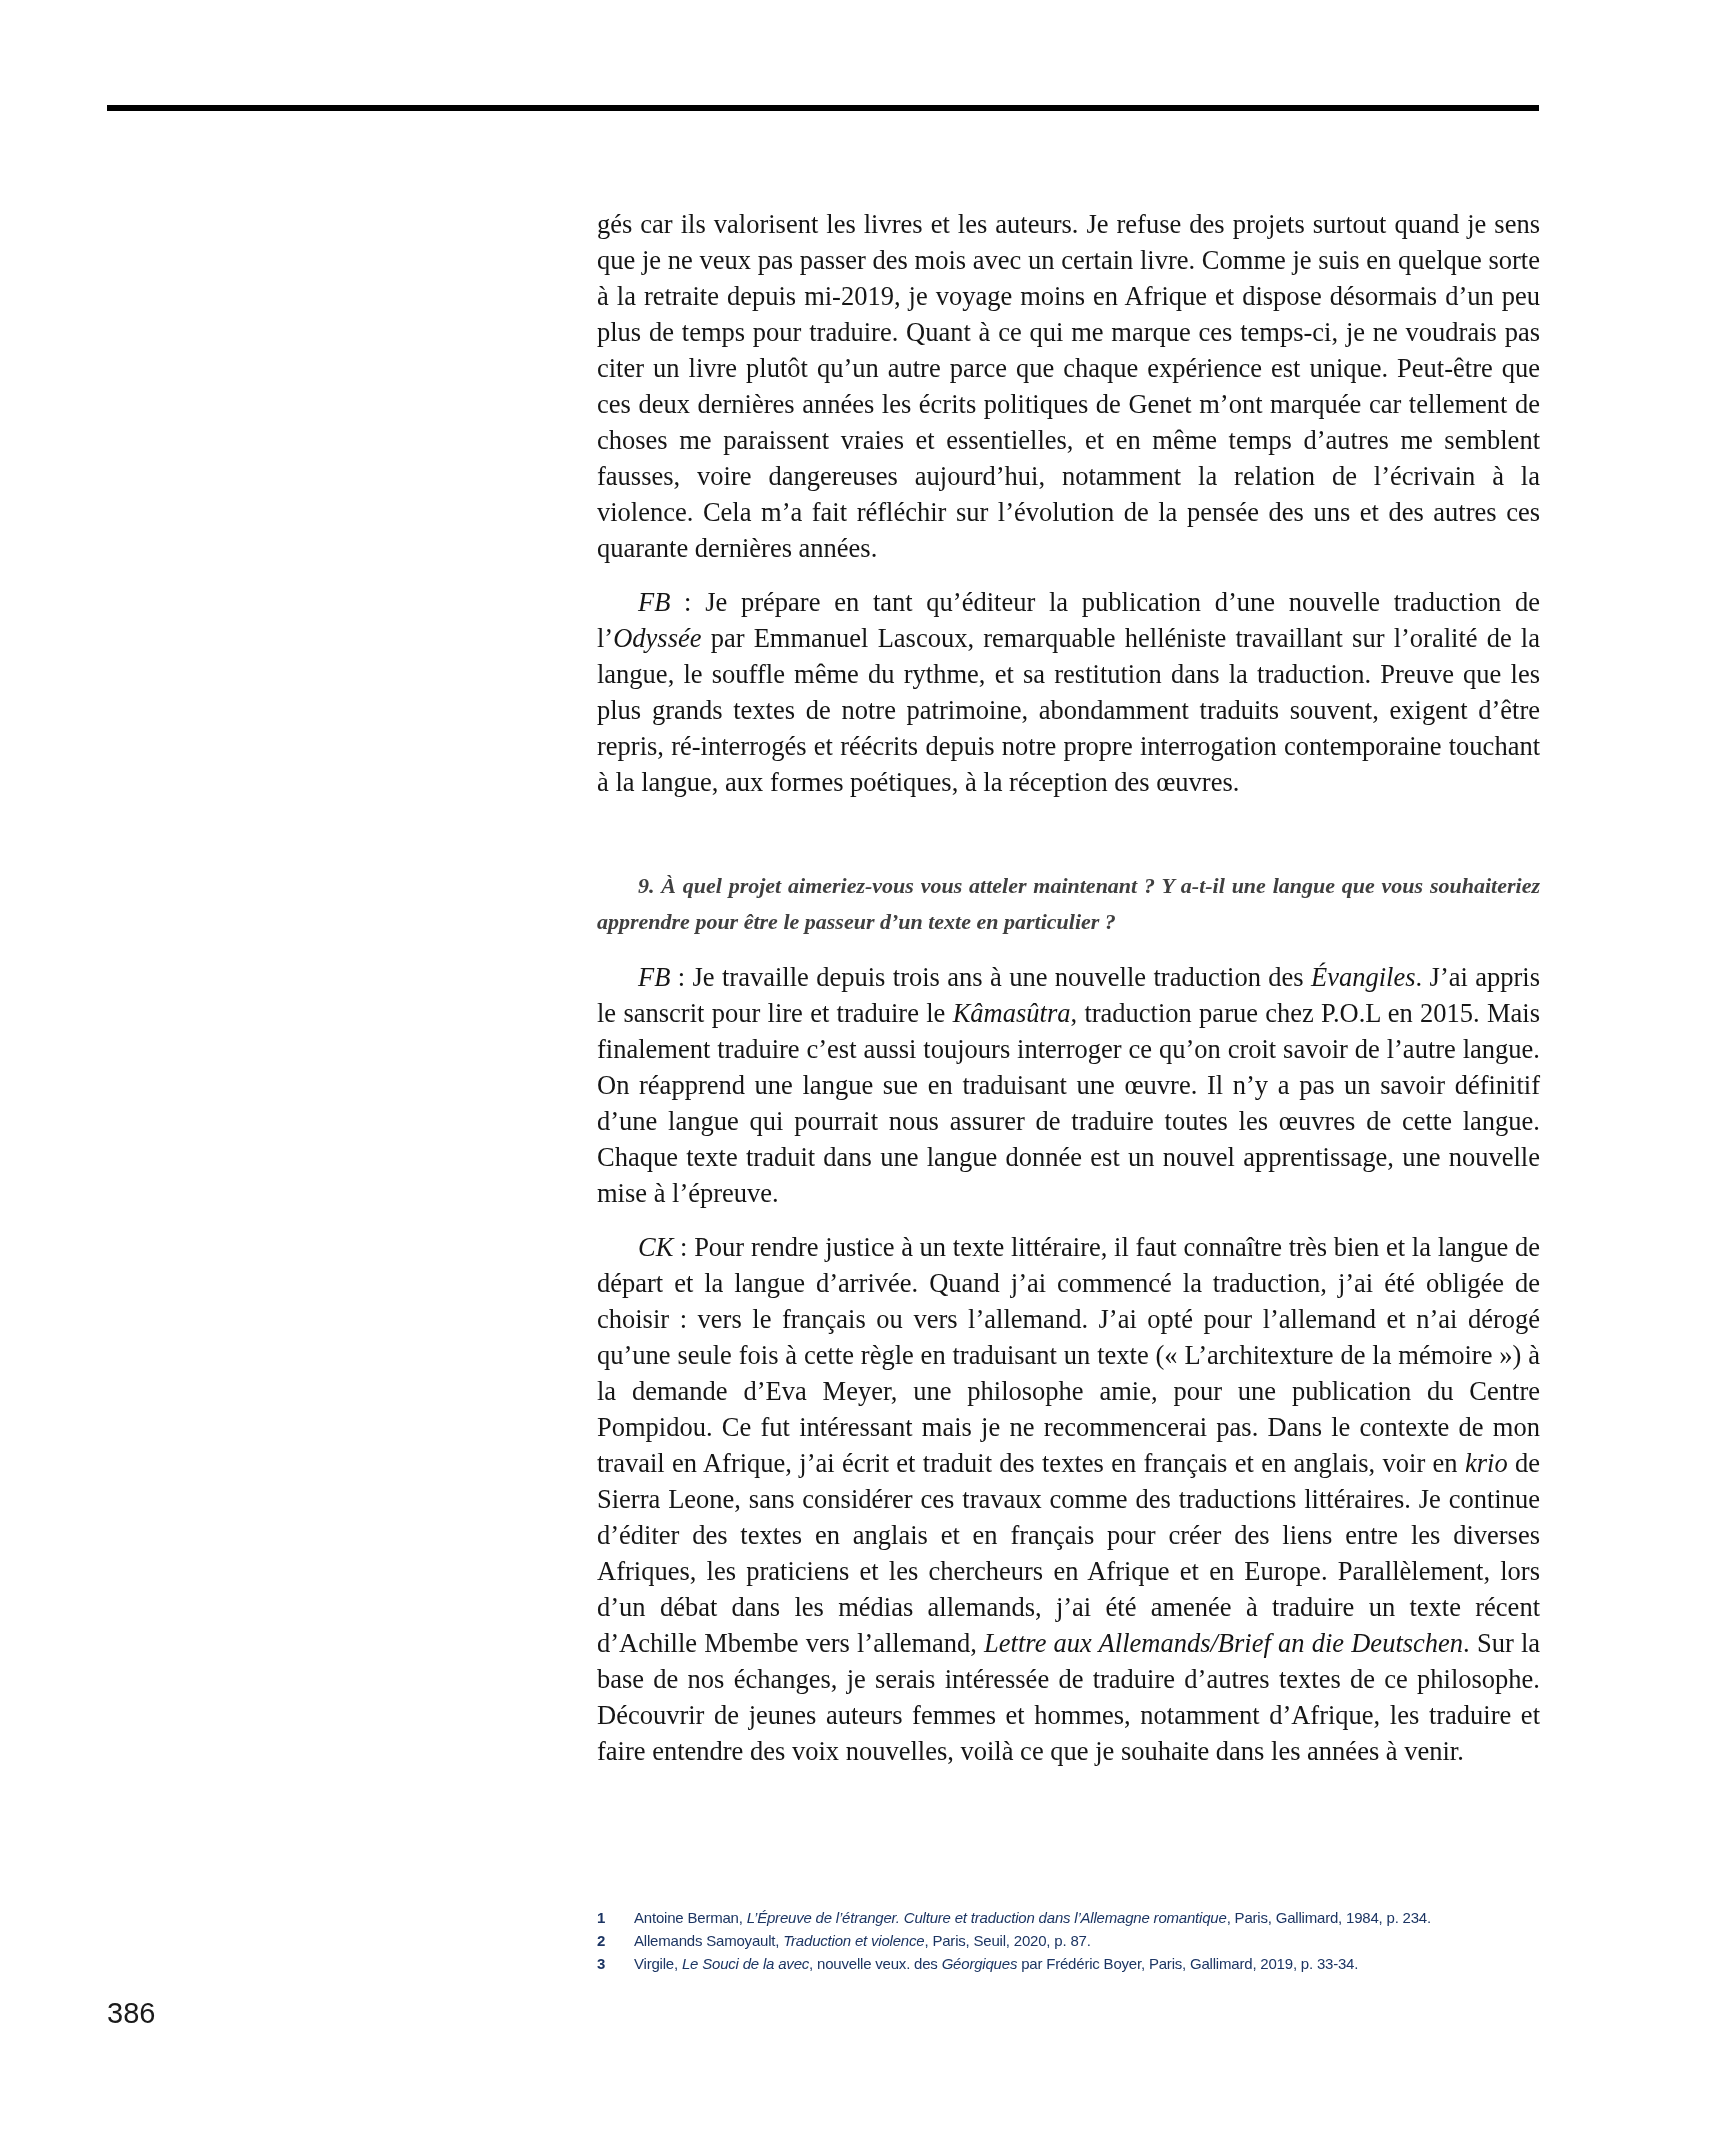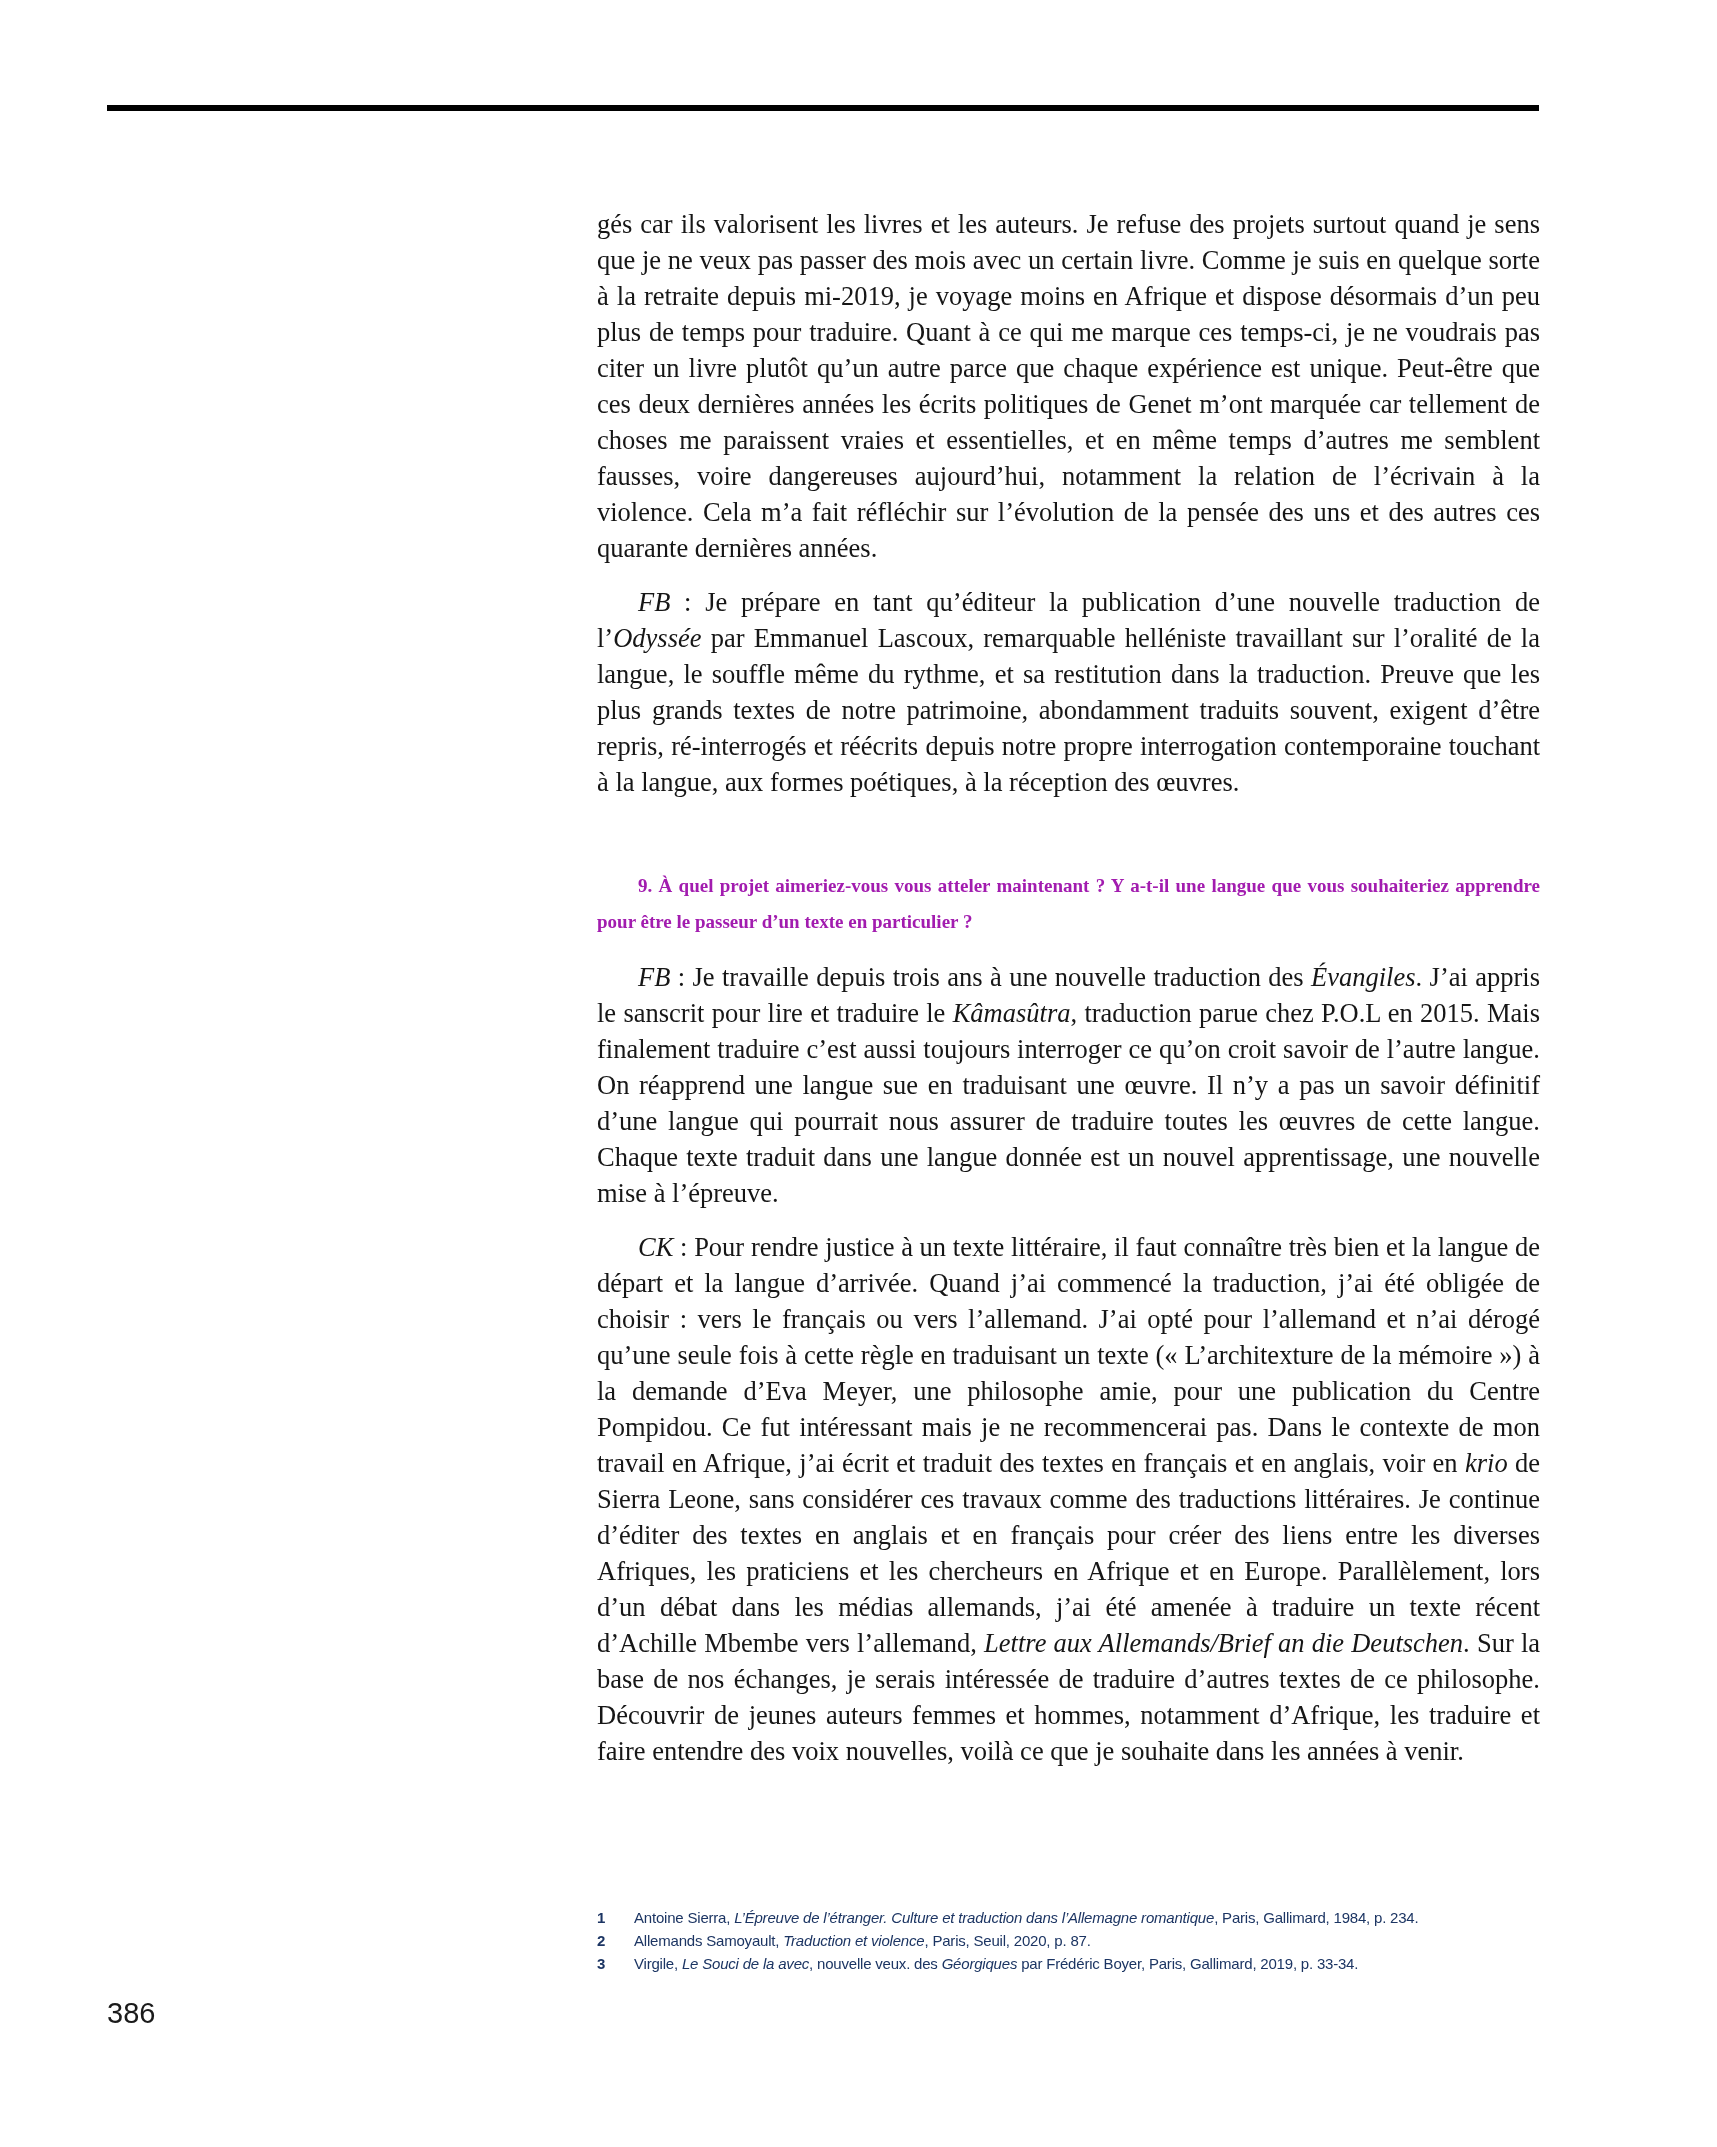--- a/index.html
+++ b/index.html
@@ -29,26 +29,27 @@
     line-height: 36px;
     text-align: justify;
   }
   .para {
     margin: 0 0 18.3px 0;
     text-indent: 41px;
   }
   .para.no-indent { text-indent: 0; }
   .question-heading {
     font-weight: bold;
-    font-size: 19px;
+    font-size: 22px;
     line-height: 36px;
     margin: 68px 0 18.3px 0;
     text-indent: 41px;
     text-align: justify;
-    color: #a21caf;
+    color: #404040;
+    font-style: italic;
   }
   .it { font-style: italic; }
   .footnotes {
     position: absolute;
     left: 597px;
     top: 1906px;
     width: 950px;
     font-family: "Liberation Sans", sans-serif;
     font-size: 15px;
     line-height: 23px;
@@ -84,21 +85,21 @@
 
     <p class="para"><span class="it">FB</span><span> : Je travaille depuis trois ans à une nouvelle traduction des </span><span class="it">Évangiles</span><span>. J’ai appris le sanscrit pour lire et traduire le </span><span class="it">Kâmasûtra</span><span>, traduction parue chez P.O.L en 2015. Mais finalement traduire c’est aussi toujours interroger ce qu’on croit savoir de l’autre langue. On réapprend une langue sue en traduisant une œuvre. Il n’y a pas un savoir définitif d’une langue qui pourrait nous assurer de traduire toutes les œuvres de cette langue. Chaque texte traduit dans une langue donnée est un nouvel apprentissage, une nouvelle mise à l’épreuve.</span></p>
 
     <p class="para"><span class="it">CK</span><span> : Pour rendre justice à un texte littéraire, il faut connaître très bien et la langue de départ et la langue d’arrivée. Quand j’ai commencé la traduction, j’ai été obligée de choisir : vers le français ou vers l’allemand. J’ai opté pour l’allemand et n’ai dérogé qu’une seule fois à cette règle en traduisant un texte (« L’architexture de la mémoire ») à la demande d’Eva Meyer, une philosophe amie, pour une publication du Centre Pompidou. Ce fut intéressant mais je ne recommencerai pas. Dans le contexte de mon travail en Afrique, j’ai écrit et traduit des textes en français et en anglais, voir en </span><span class="it">krio</span><span> de Sierra Leone, sans considérer ces travaux comme des traductions littéraires. Je continue d’éditer des textes en anglais et en français pour créer des liens entre les diverses Afriques, les praticiens et les chercheurs en Afrique et en Europe. Parallèlement, lors d’un débat dans les médias allemands, j’ai été amenée à traduire un texte récent d’Achille Mbembe vers l’allemand, </span><span class="it">Lettre aux Allemands/Brief an die Deutschen</span><span>. Sur la base de nos échanges, je serais intéressée de traduire d’autres textes de ce philosophe. Découvrir de jeunes auteurs femmes et hommes, notamment d’Afrique, les traduire et faire entendre des voix nouvelles, voilà ce que je souhaite dans les années à venir.</span></p>
 
   </main>
 
   <div class="footnotes">
     <div class="fn-row">
       <span class="fn-num">1</span>
-      <span class="fn-text"><span>Antoine Sierra, </span><span class="it">L’Épreuve de l’étranger. Culture et traduction dans l’Allemagne romantique</span><span>, Paris, Gallimard, 1984, p. 234.</span></span>
+      <span class="fn-text"><span>Antoine Berman, </span><span class="it">L’Épreuve de l’étranger. Culture et traduction dans l’Allemagne romantique</span><span>, Paris, Gallimard, 1984, p. 234.</span></span>
     </div>
     <div class="fn-row">
       <span class="fn-num">2</span>
       <span class="fn-text"><span>Allemands Samoyault, </span><span class="it">Traduction et violence</span><span>, Paris, Seuil, 2020, p. 87.</span></span>
     </div>
     <div class="fn-row">
       <span class="fn-num">3</span>
       <span class="fn-text"><span>Virgile, </span><span class="it">Le Souci de la avec</span><span>, nouvelle veux. des </span><span class="it">Géorgiques</span><span> par Frédéric Boyer, Paris, Gallimard, 2019, p. 33-34.</span></span>
     </div>
   </div>

